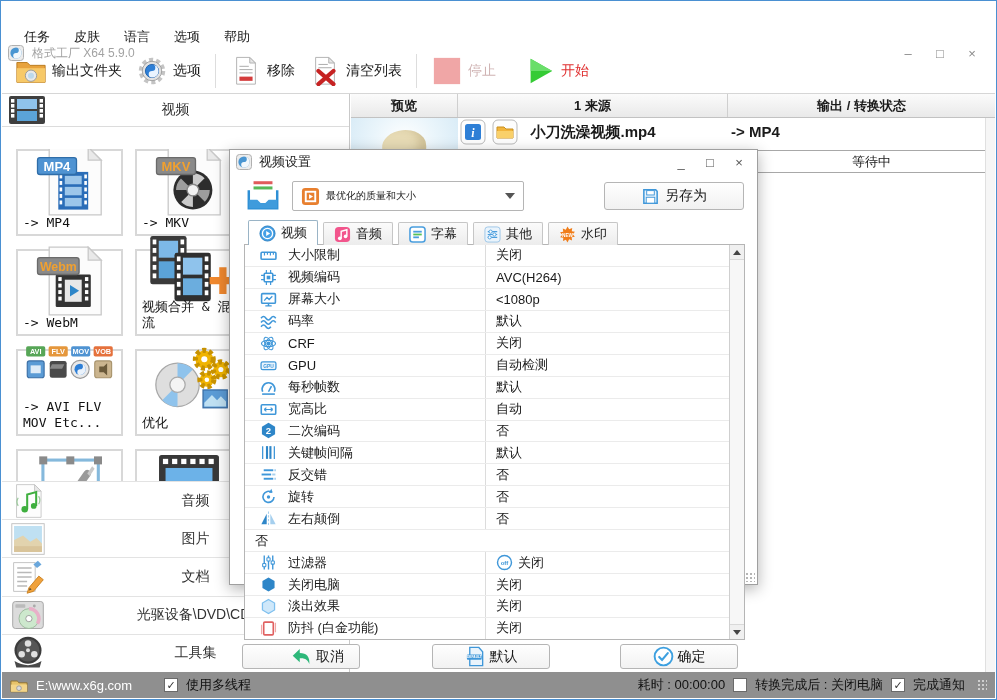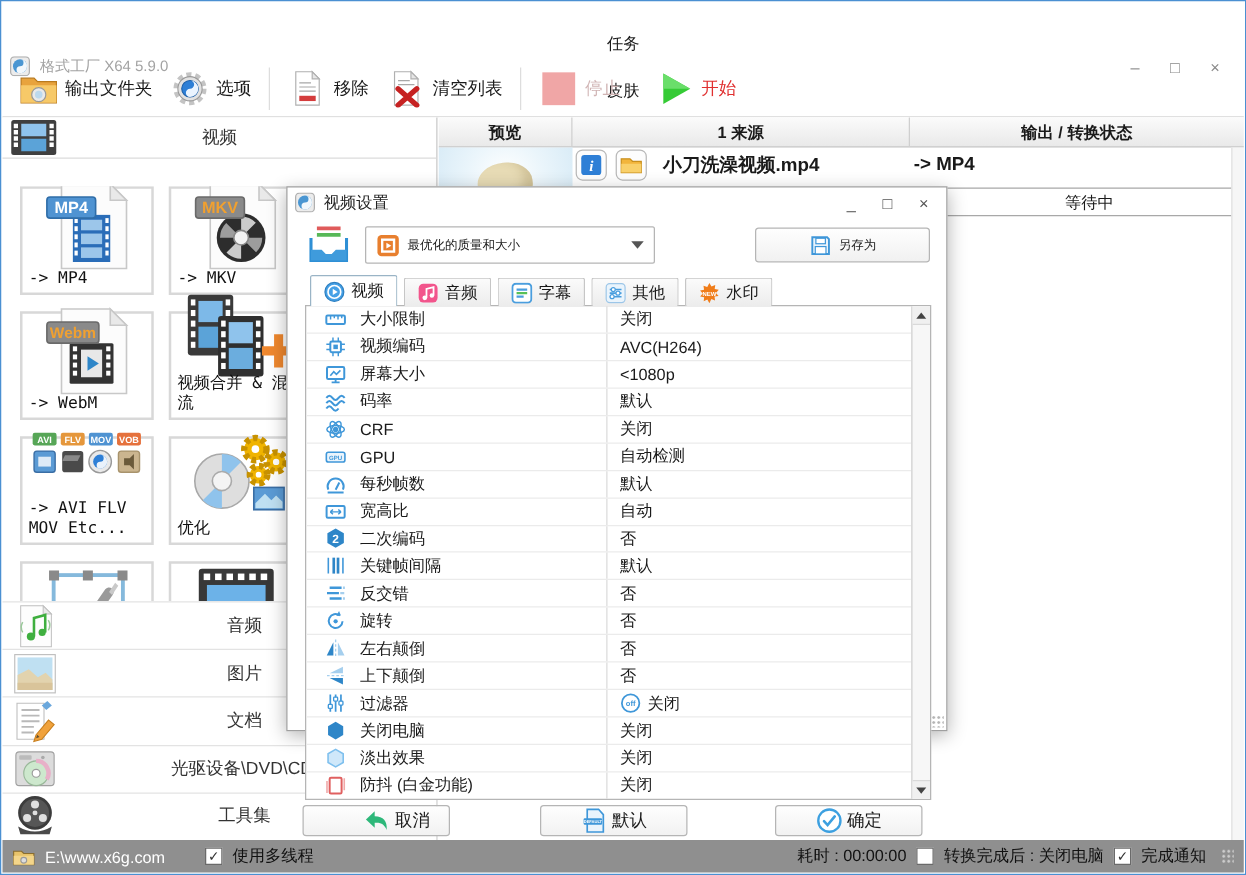--- a/index.html
+++ b/index.html
@@ -8,21 +8,21 @@
   .window { position:absolute; inset:0; border:1px solid #4a90d2; background:#fff; }
 
   
   .titlebar { position:absolute; left:1px; right:1px; top:1px; height:22px; display:flex; align-items:center; padding:0 6px; background:#fff;margin-top:40px; }
   .titlebar .app-ic { width:16px; height:16px; margin-right:8px; }
   .titlebar .ttl { color:#a3a3a3; font-size:12px; }
   .win-ctls { margin-left:auto; display:flex; gap:14px; color:#8a8a8a; font-size:13px; padding-right:8px; }
   .win-ctls span { width:18px; text-align:center; cursor:default; }
 
   
-  .menubar { position:absolute; left:1px; right:1px; top:23px; height:24px; display:flex; align-items:center; gap:16px; padding:0 18px; font-size:13px;flex-direction:column; }
+  .menubar { position:absolute; left:1px; right:1px; top:23px; height:24px; display:flex; align-items:flex-end; gap:16px; padding:0 18px; font-size:13px; }
   .menu-item { padding:2px 4px; }
 
   
   .toolbar { position:absolute; left:1px; right:1px; top:47px; height:46px; display:flex; align-items:center; padding:0 6px; border-bottom:1px solid #d6d6d6; }
   .tbtn { display:flex; align-items:center; gap:5px; padding:4px 7px; font-size:14px; white-space:nowrap; }
   .tbtn .tic { width:32px; height:30px; display:inline-block; }
   .tbtn.disabled { color:#d0b4b4; }
   .tbtn.accent { color:#e03030; }
   .tsep { width:1px; height:34px; background:#ddd; margin:0 7px; }
   .tspace { width:14px; }
@@ -65,21 +65,21 @@
   .dlg-title { position:absolute; left:0; right:0; top:0; height:24px; display:flex; align-items:center; padding:0 6px; }
   .dlg-title .app-ic { width:16px; height:16px; margin-right:7px; }
   .dlg-title .dttl { font-size:13px; color:#222; }
   .dlg-ctls { margin-left:auto; display:flex; gap:13px; color:#555; font-size:13px; padding-right:4px; }
   .dlg-ctls span { width:16px; text-align:center; }
   .preset-ic { position:absolute; left:12px; top:28px; width:42px; height:36px; }
   .dd { position:absolute; left:62px; top:31px; width:232px; height:30px; border:1px solid #b5b5b5; border-radius:2px; background:#fff; display:flex; align-items:center; padding:0 8px; gap:6px; }
   .dd .ddic { width:19px; height:19px; }
   .dd .ddtext { font-size:10px; flex:1; }
   .dd .caret { width:0; height:0; border-left:5px solid transparent; border-right:5px solid transparent; border-top:6px solid #555; }
-  .saveas { position:absolute; left:374px; top:32px; width:140px; height:28px; border:1px solid #b5b5b5; border-radius:3px; background:linear-gradient(#fefefe,#f1f1f1); display:flex; align-items:center; justify-content:center; gap:5px; font-size:10px; }
+  .saveas { position:absolute; left:374px; top:32px; width:140px; height:28px; border:1px solid #b5b5b5; border-radius:3px; background:linear-gradient(#fefefe,#f1f1f1); display:flex; align-items:center; justify-content:center; gap:5px; font-size:14px; }
   .saveas .svic { width:19px; height:19px; }
 
   .tabs { position:absolute; left:18px; top:70px; height:25px; display:flex; gap:5px; align-items:flex-end; z-index:2; }
   .tab { height:23px; padding:0 10px; display:flex; align-items:center; gap:5px; font-size:13px; background:linear-gradient(#fbfbfb,#ececec); border:1px solid #c6c6c6; border-bottom:none; border-radius:2px 2px 0 0; }
   .tab.active { height:25px; background:#fff; border-color:#9ab4c6; position:relative; z-index:3; }
   .tab .tbic { width:17px; height:17px; }
 
   .settings { position:absolute; left:14px; top:94px; width:501px; height:396px; border:1px solid #b5b5b5; background:#fff; z-index:1; }
   .srows { position:absolute; left:0; top:0; bottom:0; right:15px; display:flex; flex-direction:column; }
   .srow { flex:1; display:flex; align-items:center; border-bottom:1px solid #ebebeb; }
@@ -781,28 +781,20 @@
                   <path d="M6.3 3.5v10H1.3z" fill="#2e86c8"></path>
                   <path d="M9.7 3.5v10h5z" fill="#a5cfee"></path>
                 </svg></span>
               <span class="slabel">左右颠倒</span>
             </div>
             <div class="scell-v">
               <span>否</span>
             </div>
           </div>
           <div class="srow">
-            <div class="scell-l">
-              <span class="sicon"><svg viewBox="0 0 16 16" width="100%" height="100%">
-                  <path d="M1.5 8h13" stroke="#a5cfee" stroke-width="1" stroke-dasharray="2 1.5"></path>
-                  <path d="M3.5 6.3h10v-5z" fill="#a5cfee"></path>
-                  <path d="M3.5 9.7h10v5z" fill="#2e86c8"></path>
-                </svg></span>
-              <span class="slabel">上下颠倒</span>
-            </div>
             <div class="scell-v">
               <span>否</span>
             </div>
           </div>
           <div class="srow">
             <div class="scell-l">
               <span class="sicon"><svg viewBox="0 0 16 16" width="100%" height="100%">
                   <g stroke="#3f97d9" stroke-width="1.3">
                     <path d="M4 1.5v13M8 1.5v13M12 1.5v13"></path>
                   </g>

